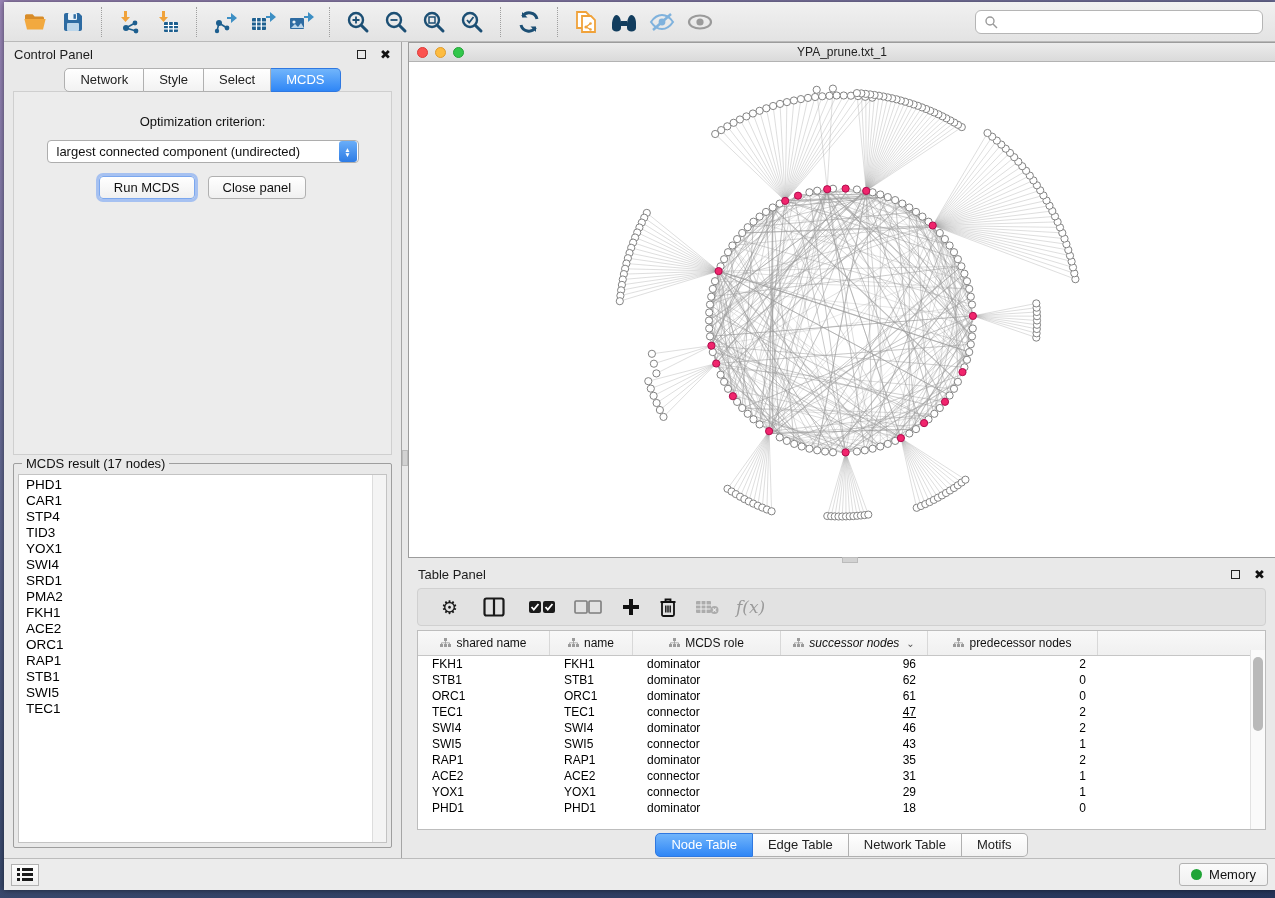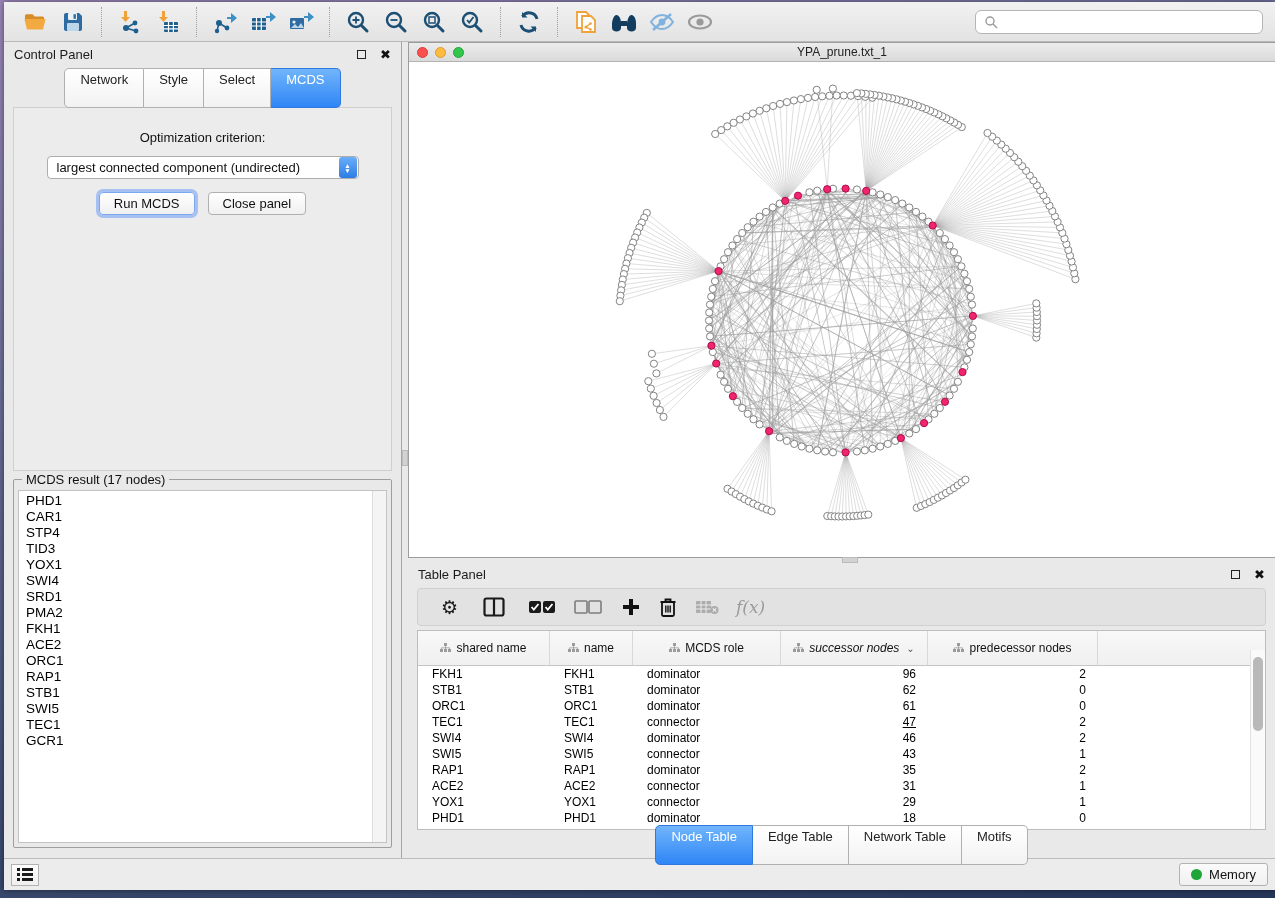--- a/index.html
+++ b/index.html
@@ -24,21 +24,21 @@
   
   .control-panel { width:398px; flex:0 0 398px; display:flex; flex-direction:column;
     border-right:1px solid #a5a5a5; background:#e9e9e9; }
   .panel-titlebar { height:24px; flex:0 0 24px; display:flex; align-items:center; padding:0 10px;
     font-size:13px; color:#1c1c1c; }
   .panel-titlebar .win-btns { margin-left:auto; display:flex; gap:14px; align-items:center; }
   .float-btn { width:9px; height:9px; border:1.5px solid #222; background:transparent; display:inline-block; }
   .close-btn { font-size:13px; font-weight:bold; color:#111; line-height:9px; }
 
   .seg-tabs { display:flex; justify-content:center; margin:2px 0 0; position:relative; z-index:2; }
-  .seg-tab { font-size:13px; padding:3px 15px 20px; background:linear-gradient(#ffffff,#f2f2f2);
+  .seg-tab { font-size:13px; padding:3px 15px 4px; background:linear-gradient(#ffffff,#f2f2f2);
     border:1px solid #b0b0b0; border-left-width:0; color:#222; }
   .seg-tab:first-child { border-left-width:1px; border-radius:5px 0 0 5px; }
   .seg-tab:last-child { border-radius:0 5px 5px 0; }
   .seg-tab.active { background:linear-gradient(#71b5fb,#2f86f6); color:#fff; border-color:#2f78e0; }
 
   .cp-body { flex:1; display:flex; flex-direction:column; padding:0 9px 10px; min-height:0; }
   .cp-inner { margin-top:-1px; border:1px solid #cfcfcf; background:#ececec; flex:0 0 364px;
     display:flex; flex-direction:column; align-items:center; }
   .opt-label { margin-top:22px; font-size:13px; color:#111; }
   .dropdown { margin-top:11px; width:312px; height:23px; background:#fff; border:1px solid #adadad;
@@ -92,21 +92,21 @@
   .table-panel { flex:1; display:flex; flex-direction:column; background:#e9e9e9; min-height:0; }
   .tp-toolbar { height:38px; flex:0 0 38px; margin:2px 9px 4px; background:#e2e2e2;
     border:1px solid #d0d0d0; border-radius:4px; display:flex; align-items:center; padding:0 14px; }
   .tp-ic { display:flex; align-items:center; justify-content:center; height:26px; margin:0 9px; color:#1a1a1a; }
   .tp-ic.disabled { opacity:.38; }
   .gear-glyph { font-size:19px; line-height:19px; font-family:"DejaVu Sans",sans-serif; }
   .fx { font-family:"DejaVu Serif",serif; font-style:italic; font-size:17px; color:#9a9a9a; }
 
   .tp-table { flex:1; margin:0 9px; background:#fff; border:1px solid #bdbdbd; position:relative;
     overflow:hidden; font-size:12px; min-height:0; }
-  .thead { display:flex; height:35px; background:linear-gradient(#f8f8f8,#f0f0f0);
+  .thead { display:flex; height:25px; background:linear-gradient(#f8f8f8,#f0f0f0);
     border-bottom:1px solid #c6c6c6; color:#111; }
   .th { display:flex; align-items:center; justify-content:center; gap:5px; border-right:1px solid #d8d8d8;
     font-size:12px; position:relative; }
   .trow { display:flex; height:16px; align-items:center; color:#000; }
   .td { padding-left:14px; white-space:nowrap; overflow:hidden; }
   .td.num { text-align:right; padding-left:0; padding-right:12px; }
   .tbl-scroll { position:absolute; top:19px; right:0; bottom:0; width:15px; background:#fafafa;
     border-left:1px solid #e2e2e2; }
   .tbl-thumb { position:absolute; top:7px; right:2px; width:10px; height:74px; border-radius:5px;
     background:#b9b9b9; }
@@ -313,21 +313,20 @@
               <div>SWI4</div>
               <div>SRD1</div>
               <div>PMA2</div>
               <div>FKH1</div>
               <div>ACE2</div>
               <div>ORC1</div>
               <div>RAP1</div>
               <div>STB1</div>
               <div>SWI5</div>
               <div>TEC1</div>
-              <div>GCR1</div>
             </div>
         </div>
       </div>
     </div>
 
     <div class="v-splitter">
         <div class="grip"></div>
       </div>
 
     <div class="right-col">

